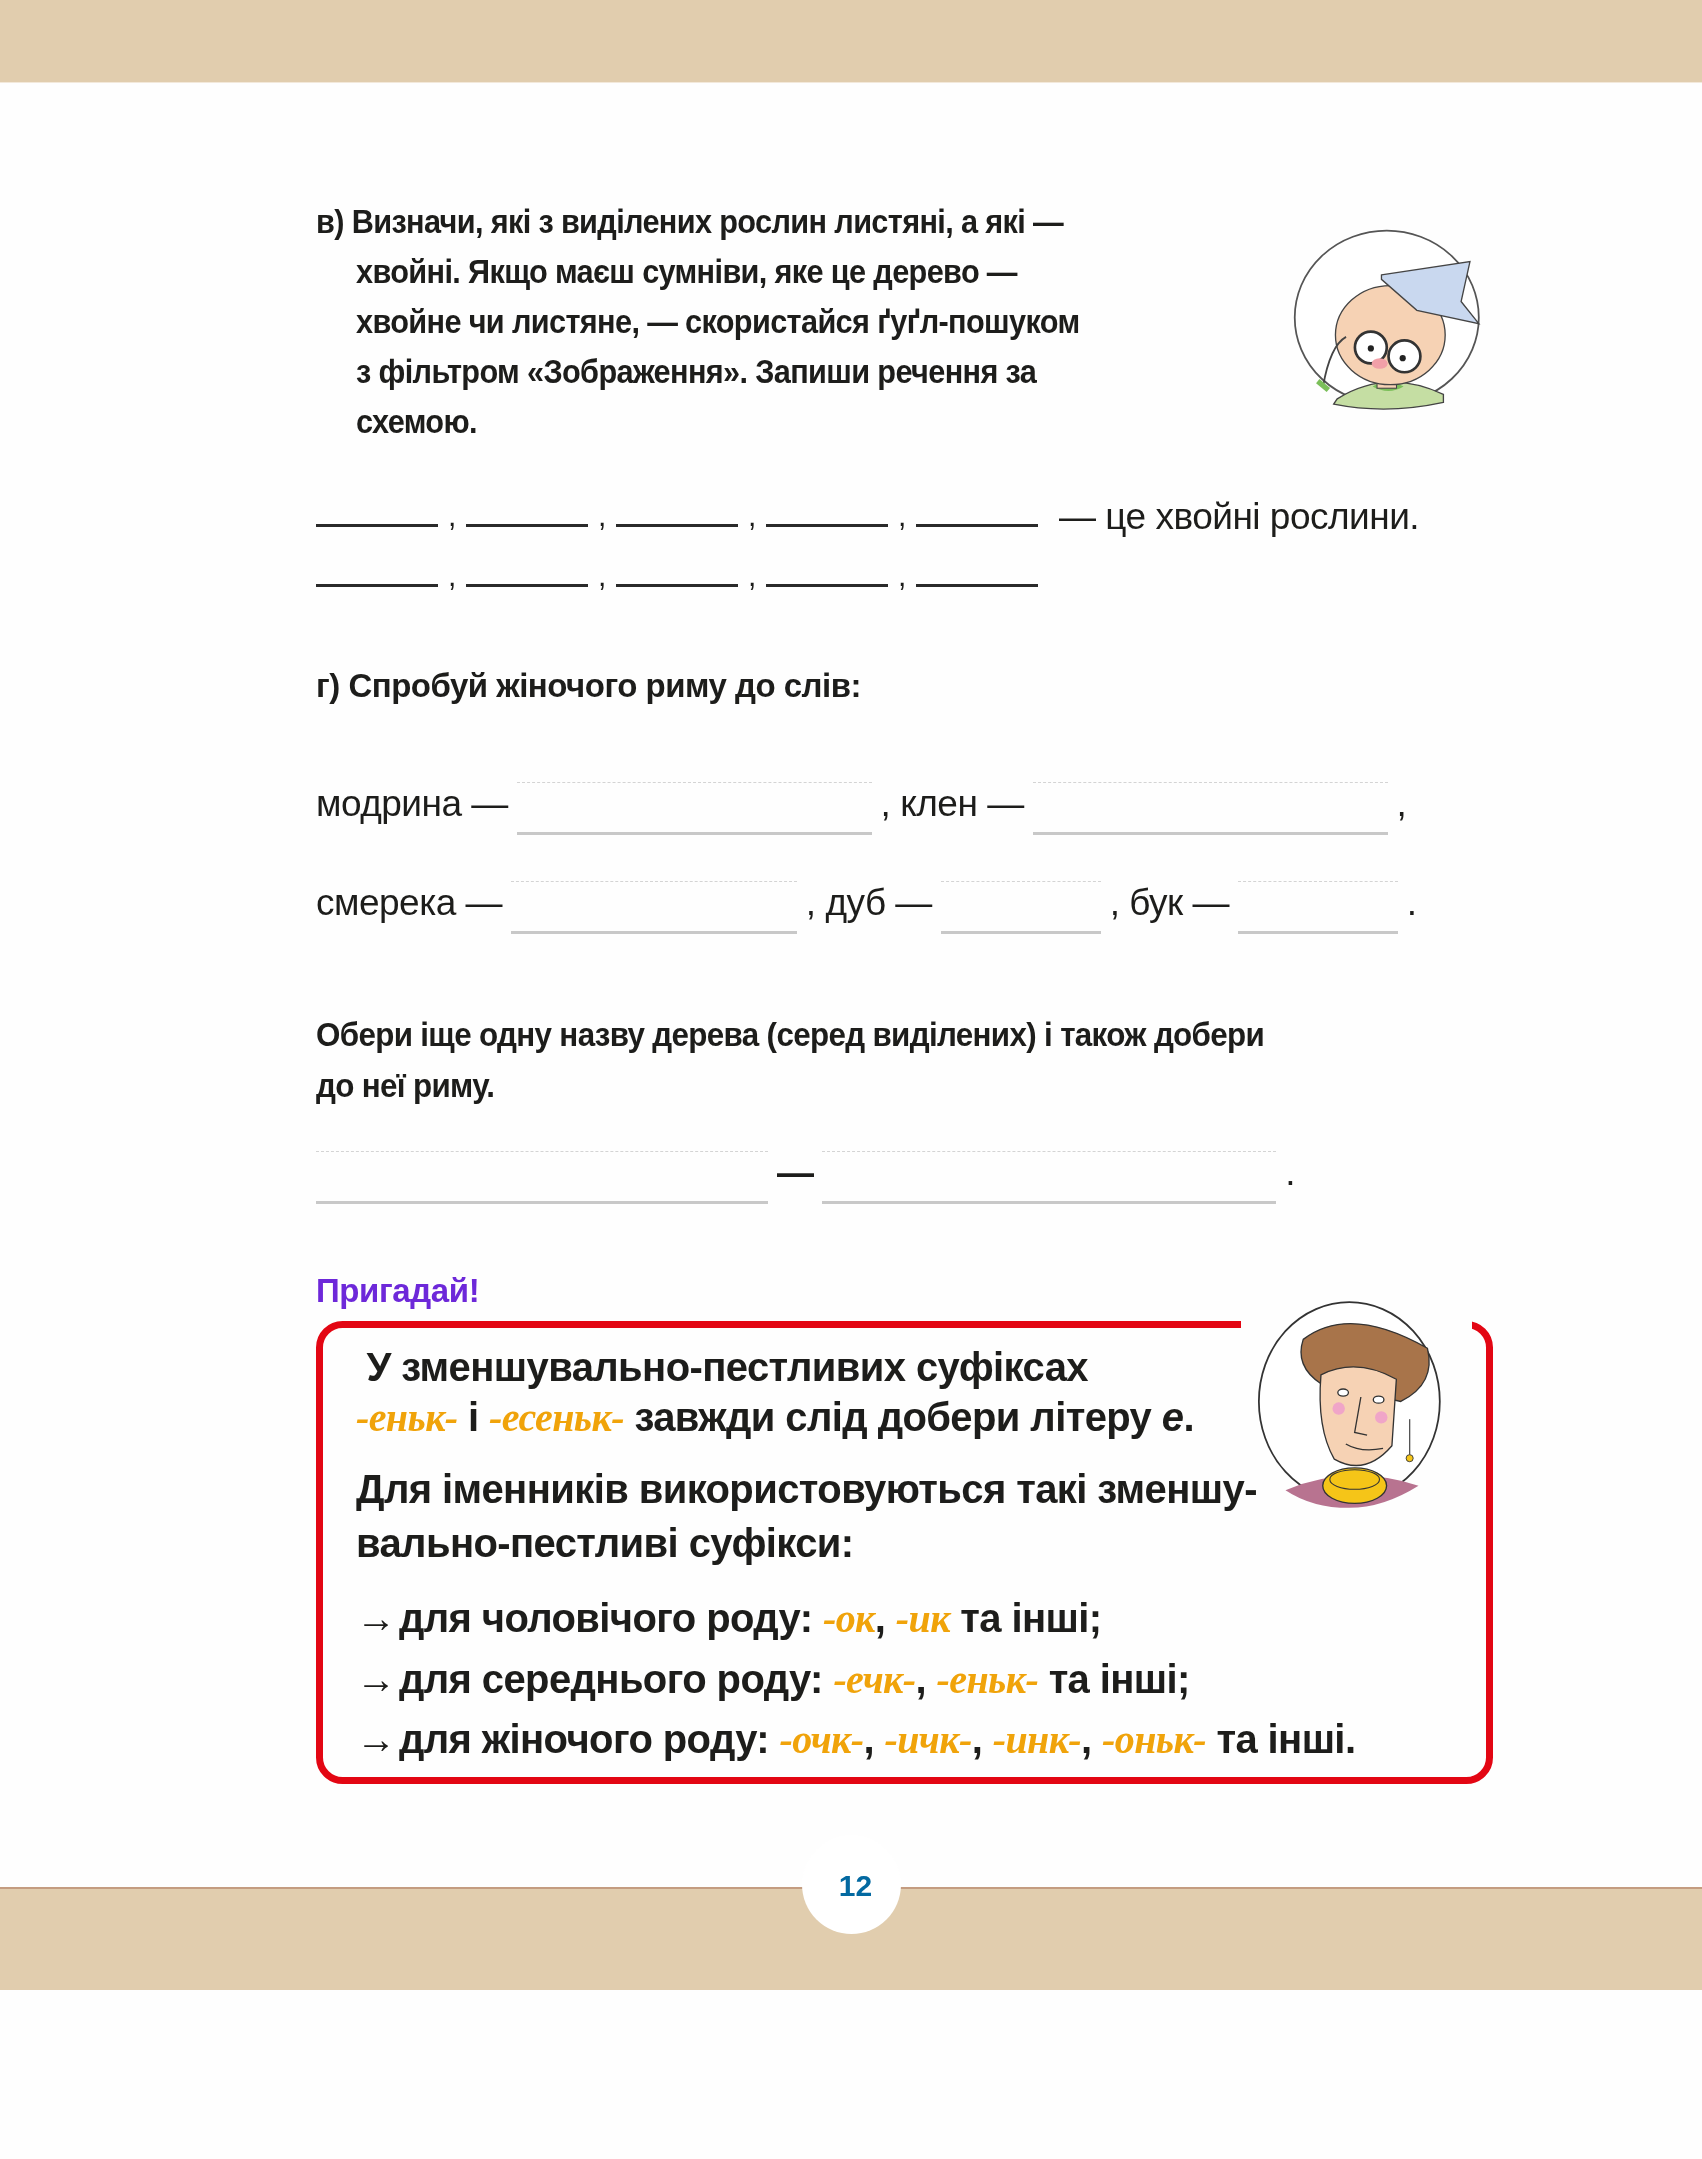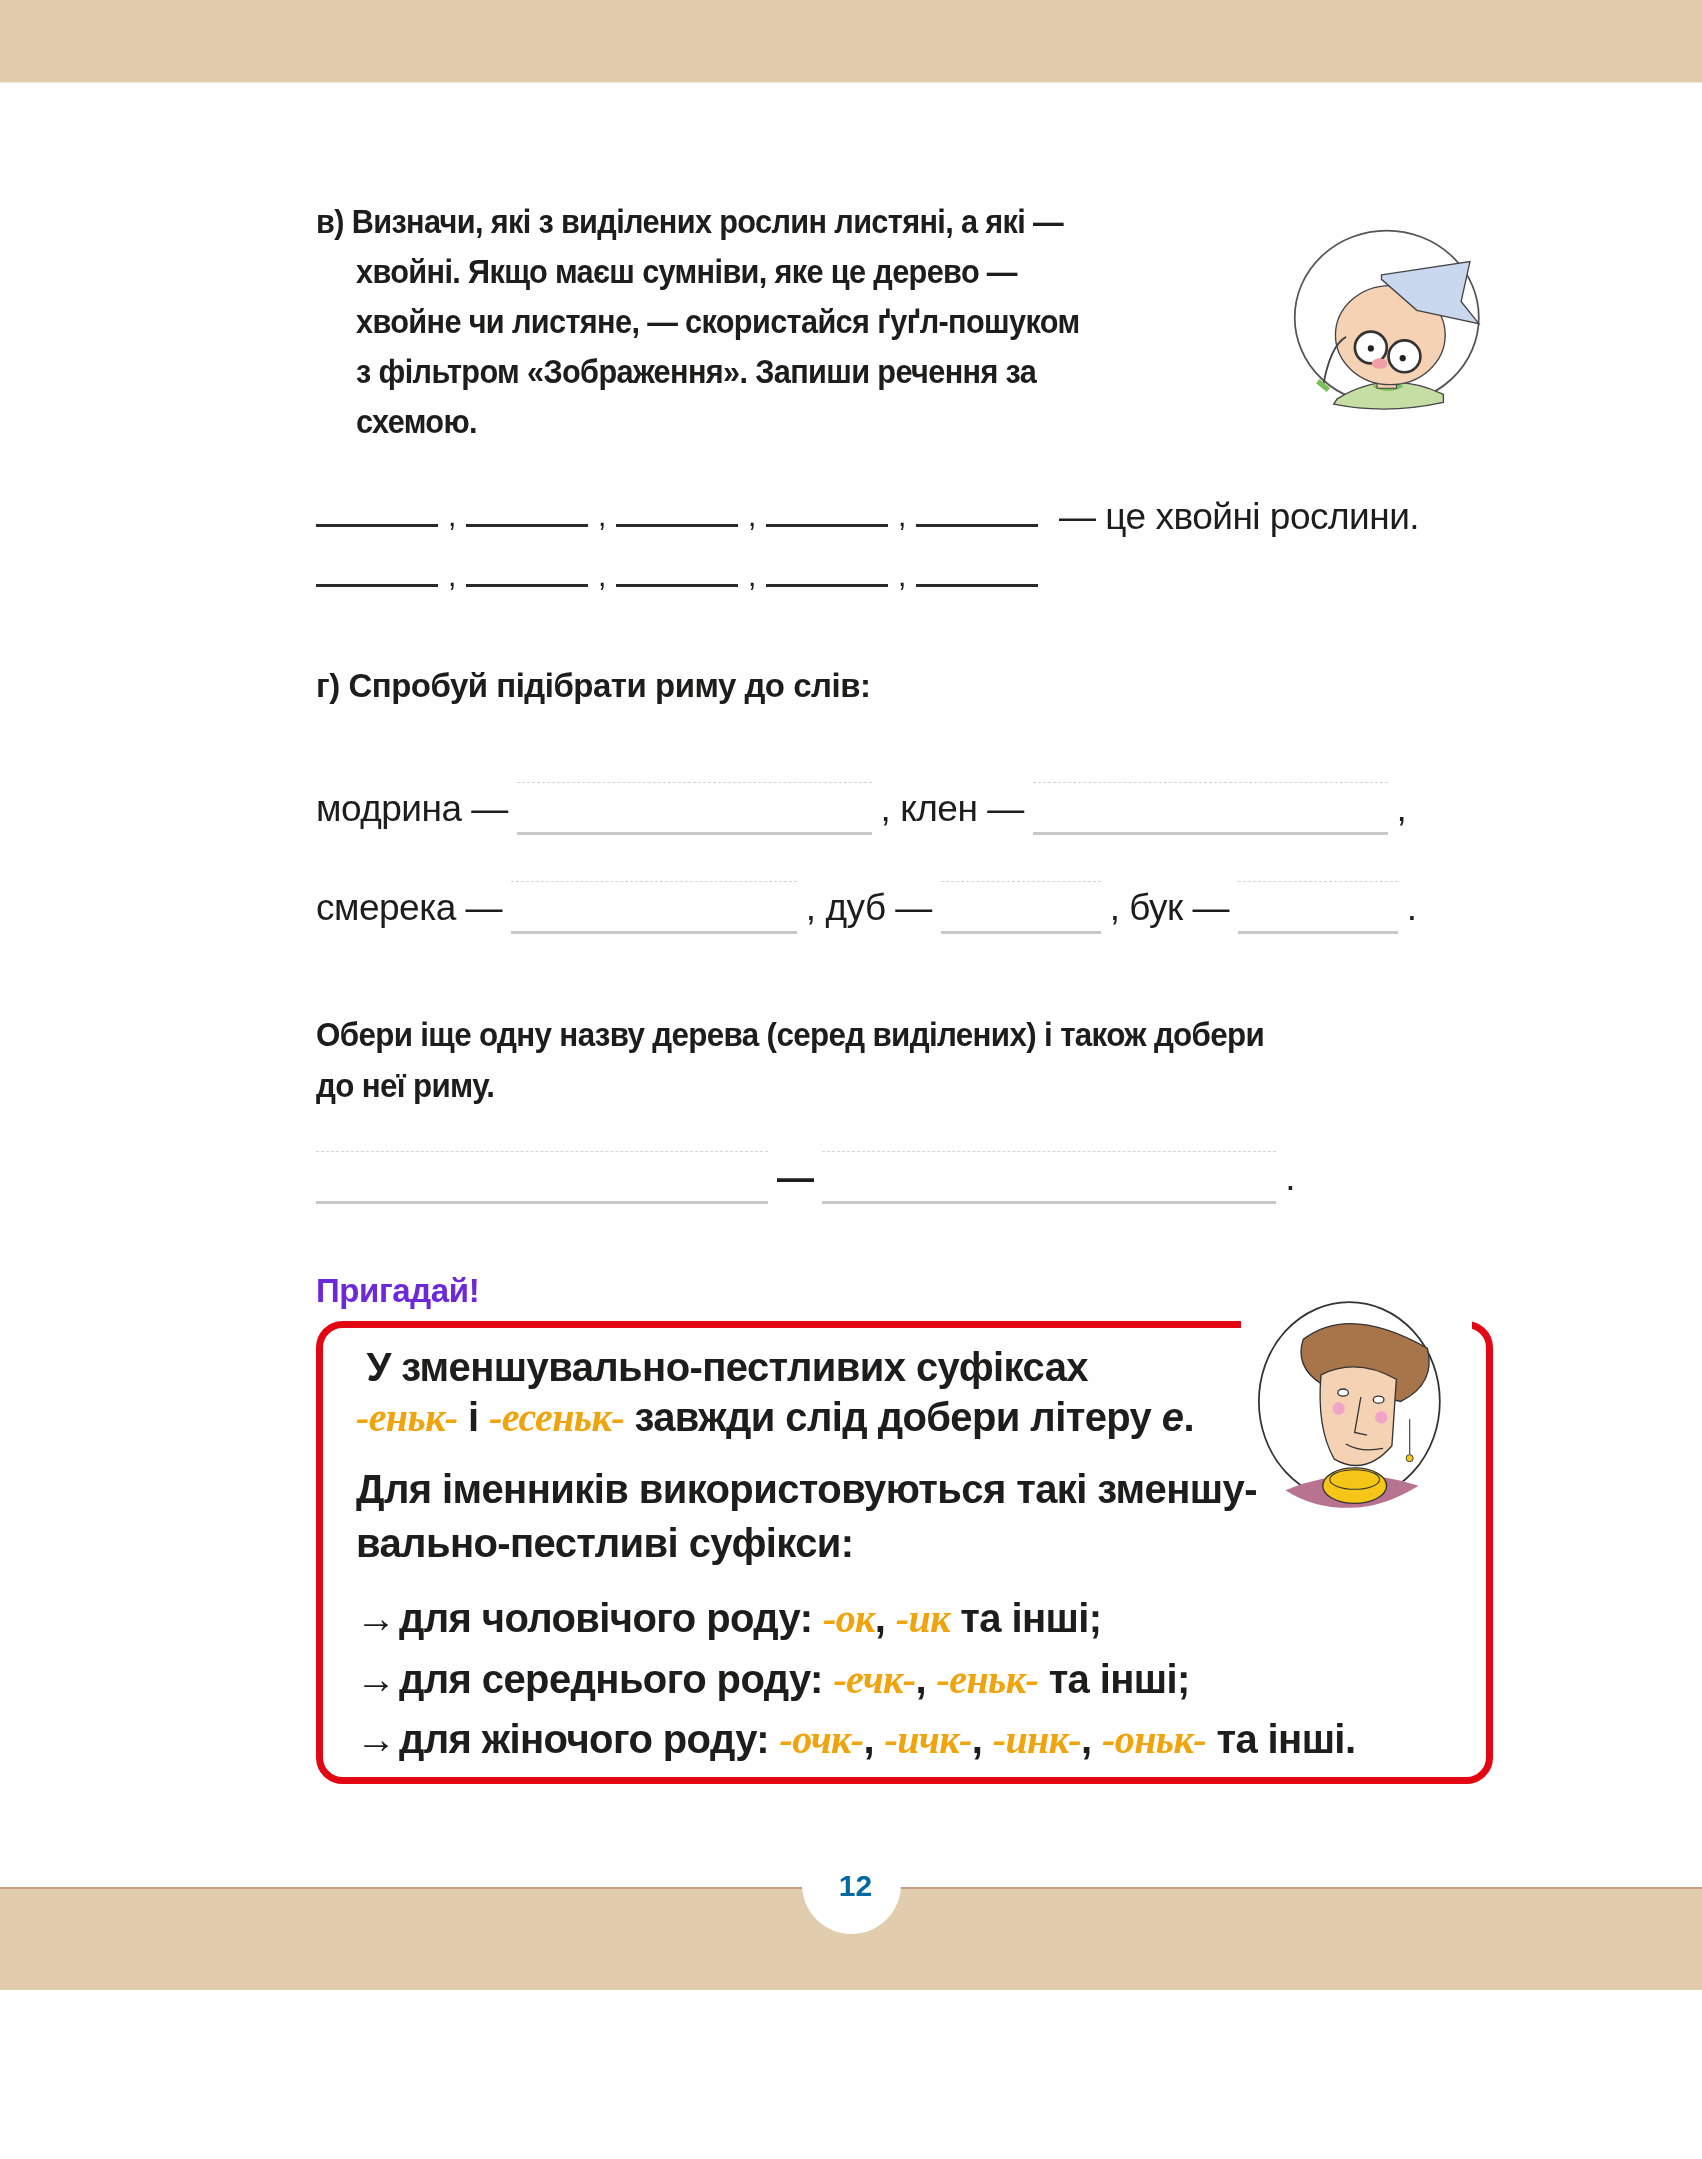--- a/index.html
+++ b/index.html
@@ -18,21 +18,21 @@
   .avatar-boy { left: 1284px; top: 213px; width: 202px; height: 200px; }
   .avatar-woman { left: 1250px; top: 1286px; width: 204px; height: 222px; }
 
   .scheme-row { position: absolute; left: 316px; height: 50px; display: flex; align-items: flex-end; font-size: 37px; letter-spacing: -0.5px; }
   .scheme-row .blank { display: inline-block; width: 122px; border-bottom: 3.5px solid #2a2a2a; margin-bottom: 10.6px; }
   .scheme-row .comma { display: inline-block; width: 28px; text-align: center; font-size: 30px; margin-bottom: 5.3px; }
   .scheme-row .tail { margin-left: 21px; white-space: nowrap; }
 
   .task-g { position: absolute; left: 316px; top: 667px; font-size: 33px; font-weight: bold; letter-spacing: -0.5px; }
 
-  .rhyme-row { position: absolute; left: 316px; font-size: 37px; display: flex; align-items: center; letter-spacing: -0.5px; }
+  .rhyme-row { position: absolute; left: 316px; font-size: 37px; display: flex; align-items: flex-start; letter-spacing: -0.5px; }
   .field { position: relative; display: inline-block; height: 53px; margin: 0 8.9px; }
   .field .guide { position: absolute; left: 0; right: 0; top: 0; border-top: 1.8px dashed #d4d4d4; }
   .field .line { position: absolute; left: 0; right: 0; bottom: 0; border-bottom: 3.5px solid #c8c8c8; }
   .rhyme-row .word { line-height: 44px; }
 
   .extra-task { position: absolute; left: 316px; top: 1009px; width: 1188px; font-size: 33px; font-weight: bold; line-height: 51px; letter-spacing: -0.7px; transform: scaleX(0.95); transform-origin: left top; }
 
   .remember-title { position: absolute; left: 316px; top: 1261px; font-size: 33px; font-weight: bold; color: #6d28d9; letter-spacing: -0.4px; margin-top: 11px; }
 
   .rule-box { position: absolute; left: 316px; top: 1321px; width: 1177px; height: 463px; border: 7px solid #e30613; border-radius: 26.6px; }
@@ -89,21 +89,21 @@
   <span class="blank"></span>
     <span class="comma">,</span>
   <span class="blank"></span>
     <span class="comma">,</span>
   <span class="blank"></span>
     <span class="comma">,</span>
   <span class="blank"></span>
 </div>
 
 <div class="task-g">
-  <span>г)</span> <span>Спробуй підібрати риму до слів:</span>
+  <span>г)</span> <span>Спробуй жіночого риму до слів:</span>
 </div>
 
 <div class="rhyme-row" style="top:782px">
   <span class="word">модрина —</span>
   <span class="field" style="width:355px">
       <span class="guide"></span>
       <span class="line"></span>
     </span>
   <span class="word">,</span>&nbsp;
   <span class="word">клен —</span>

